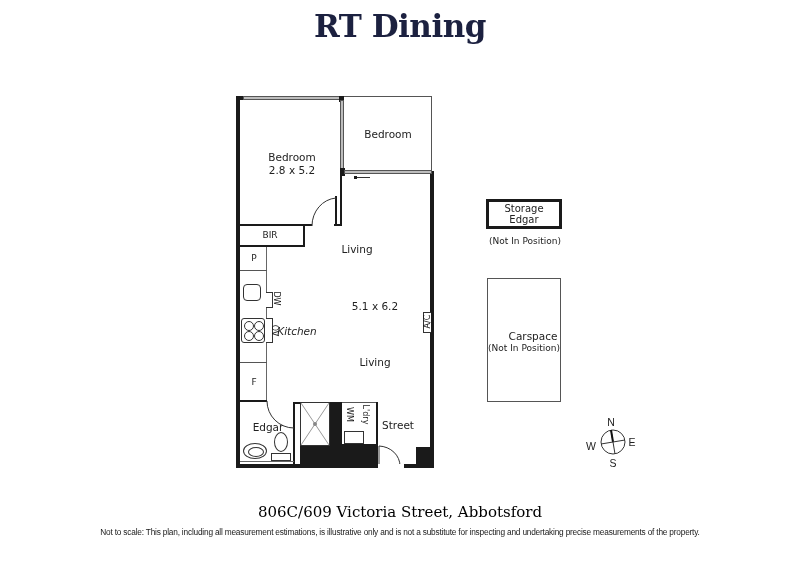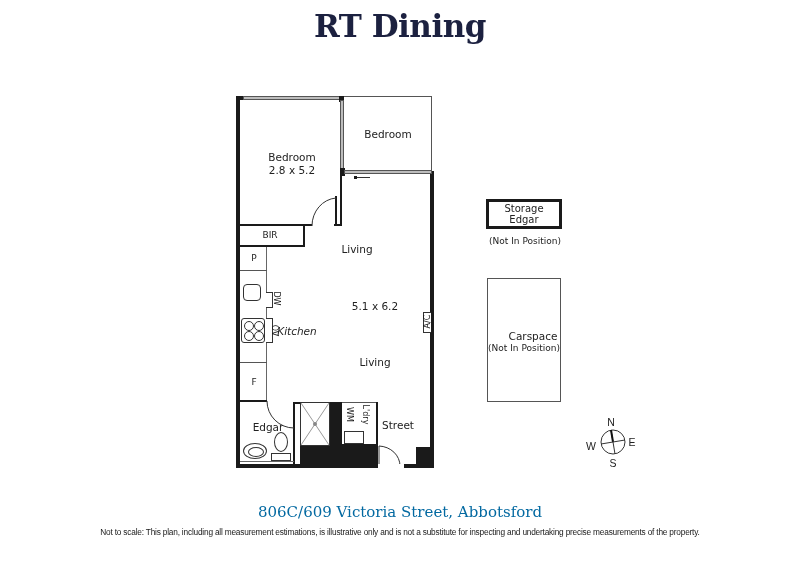--- a/index.html
+++ b/index.html
@@ -5,21 +5,21 @@
   html, body { margin:0; padding:0; background:#ffffff; }
   body { width:800px; height:565px; position:relative; overflow:hidden; font-family:"DejaVu Sans", sans-serif; color:#1a1a1a; }
   .brand { position:absolute; left:0; width:800px; top:8px; text-align:center; font-family:"DejaVu Serif", serif; font-weight:bold; font-size:31px; color:#1c2140; letter-spacing:-0.5px; }
   .abs { position:absolute; }
   .lbl { position:absolute; font-size:10.5px; color:#222; text-align:center; line-height:13px; white-space:nowrap; }
   .small { font-size:9px; }
   .wall { position:absolute; background:#1a1a1a; }
   .thin { position:absolute; background:#1a1a1a; }
   .win { position:absolute; background:#bdbdbd; border:1px solid #555; box-sizing:border-box; }
   .box { position:absolute; border:1px solid #333; box-sizing:border-box; background:#fff; }
-  .address { position:absolute; left:0; width:800px; top:503px; text-align:center; font-family:"DejaVu Serif", serif; font-size:15px; color:#0369a1; }
+  .address { position:absolute; left:0; width:800px; top:503px; text-align:center; font-family:"DejaVu Serif", serif; font-size:15px; color:#000000; }
   .disclaimer { position:absolute; left:0; width:800px; top:527px; text-align:center; font-family:"Liberation Sans", sans-serif; font-size:8.3px; color:#1a1a1a; letter-spacing:-0.2px; }
   .vtext { position:absolute; font-size:8px; transform:rotate(90deg); transform-origin:center; white-space:nowrap; }
   .vtext-l { position:absolute; font-size:8px; transform:rotate(-90deg); transform-origin:center; white-space:nowrap; }
 </style>
 </head>
 <body>
 
 <div class="brand">RT Dining</div>
 
 <div>

